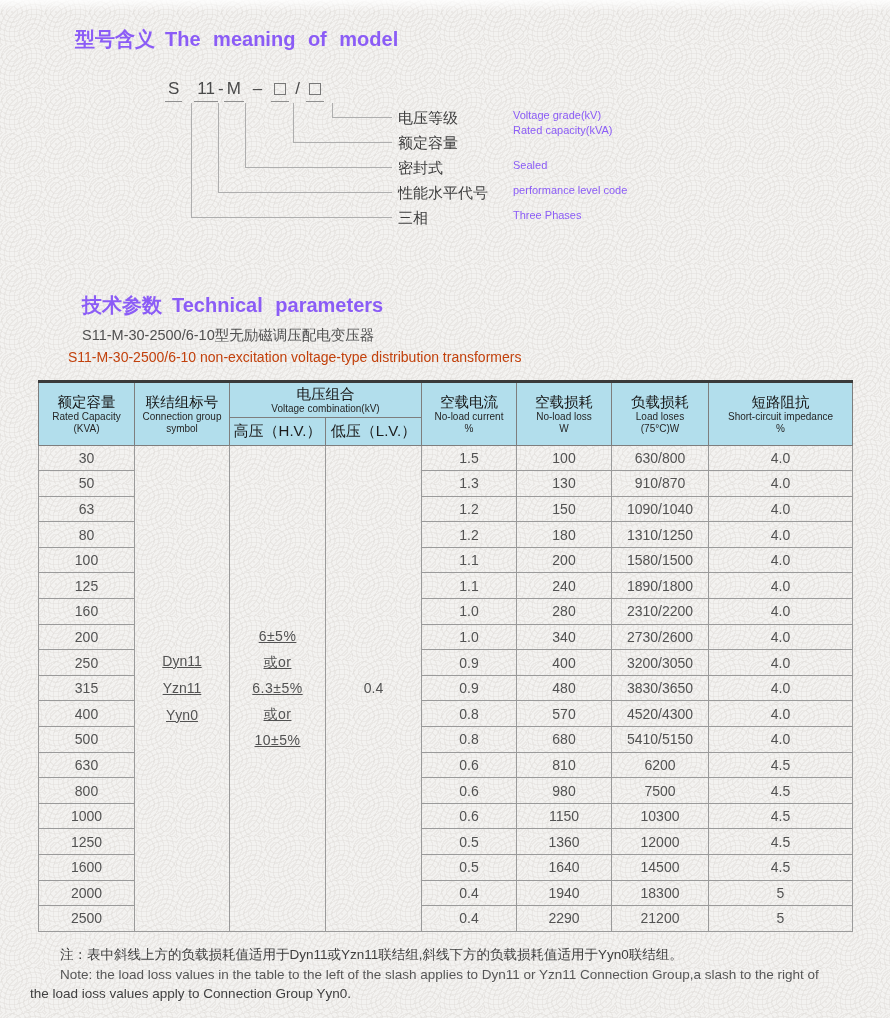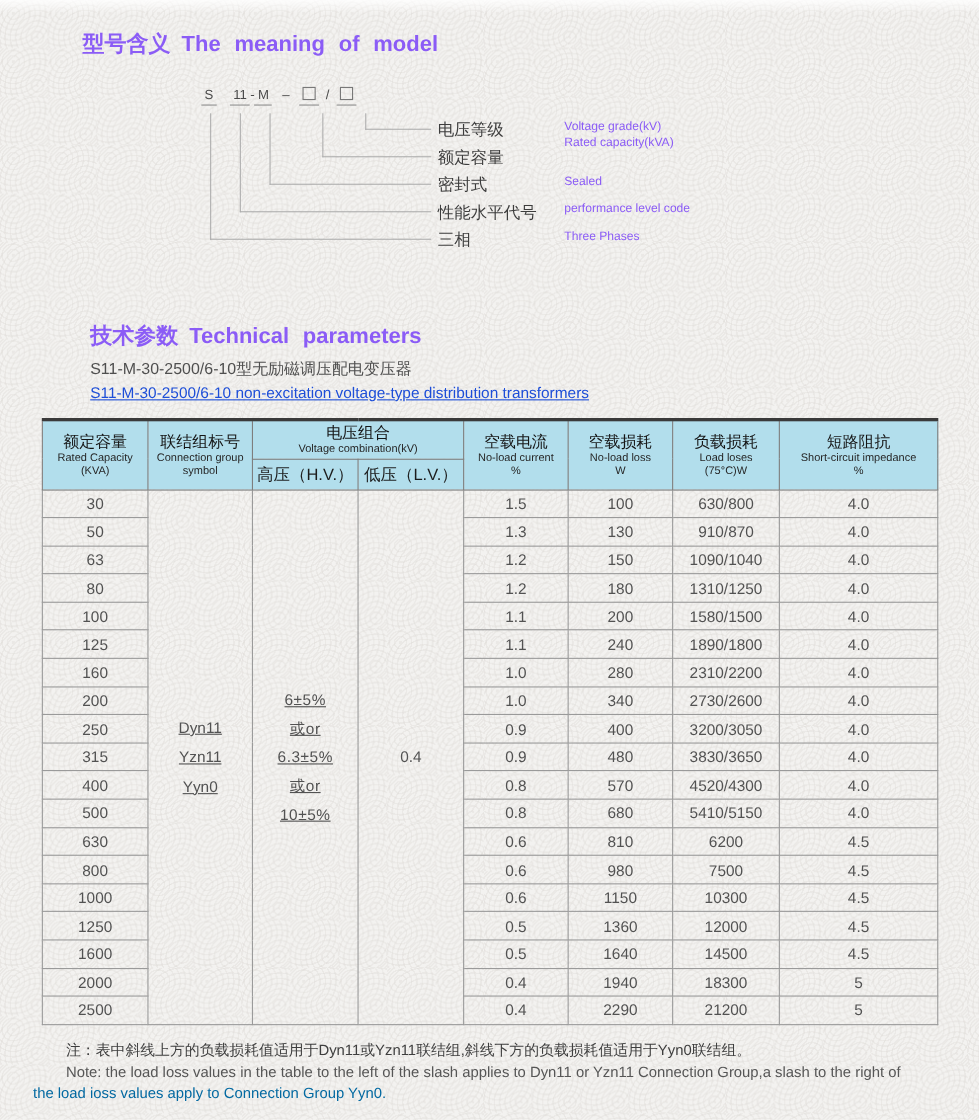--- a/index.html
+++ b/index.html
@@ -15,50 +15,50 @@
     background-size: 44px 44px;
   }
   .top-edge {
     position: absolute; left: 0; top: 0; width: 100%; height: 12px;
     background: linear-gradient(to bottom, rgba(255,255,255,0.85), rgba(255,255,255,0));
   }
   .sec-title { position: absolute; font-size: 20px; font-weight: bold; color: #8b5cf6; white-space: nowrap; }
   .sec-title .en-part { margin-left: 10px; word-spacing: 7px; }
 
   
-  .model-line { position: absolute; left: 183px; top: 79px; font-size: 12px; color: #4a4a4a; white-space: nowrap; }
+  .model-line { position: absolute; left: 165px; top: 79px; font-size: 17px; color: #4a4a4a; white-space: nowrap; }
   .useg { display: inline-block; border-bottom: 1px solid #8f8f8f; padding: 0 3px 2px; text-align: center; }
   .msep { display: inline-block; color: #4a4a4a; }
   .mbox { display: inline-block; width: 12px; height: 12px; border: 1px solid #787878; vertical-align: -1px; }
   .lead { position: absolute; border-left: 1px solid #aeaeae; border-bottom: 1px solid #aeaeae; }
   .dlabel-zh { position: absolute; left: 398px; font-size: 15px; color: #3d3d3d; white-space: nowrap; }
   .dlabel-en { position: absolute; left: 513px; font-size: 11px; color: #8b5cf6; white-space: nowrap; }
 
   .subtitle-zh { position: absolute; left: 82px; top: 326px; font-size: 14.5px; color: #4f4f4f; }
-  .subtitle-en { position: absolute; left: 82px; top: 349px; font-size: 14px; color: #1d4ed8; text-decoration: underline; }
+  .subtitle-en { position: absolute; left: 68px; top: 349px; font-size: 14px; color: #c2410c; }
 
   
   .tbl-wrap { position: absolute; left: 38px; top: 380px; }
   table { border-collapse: collapse; table-layout: fixed; width: 814px; border: 1px solid #767676; border-top: 3px solid #3a3a3a; }
   thead th { background: #b2deec; border: 1px solid #7e7e7e; vertical-align: middle; padding: 2px 0; font-weight: normal; }
   .h-zh { font-size: 14.5px; color: #151515; line-height: 18px; }
   .h-en { font-size: 10px; color: #262626; line-height: 11.5px; }
   .h-sub { font-size: 15px; color: #1c1c1c; }
   tr.h-row1 { height: 34px; }
   tr.h-row2 { height: 28px; }
   tbody td { border: 1px solid #9a9a9a; text-align: center; vertical-align: middle; font-size: 14px; color: #525252; height: 25.6px; padding: 0; }
   .stack span { display: block; text-decoration: underline; }
   .lh26 span { line-height: 26px; letter-spacing: 0.5px; }
   .lh27 span { line-height: 27px; }
 
   
   .note { position: absolute; white-space: nowrap; }
   .note-zh { left: 60px; top: 946px; font-size: 13.5px; color: #3e3e3e; }
   .note-en1 { left: 60px; top: 967px; font-size: 13.5px; color: #565656; }
-  .note-en2 { left: 30px; top: 986px; font-size: 13.5px; color: #0369a1; text-align: center; }
+  .note-en2 { left: 30px; top: 986px; font-size: 13.5px; color: #404040; text-align: center; }
 </style>
 </head>
 <body>
 
 <div class="top-edge"></div>
 
 <h2 class="sec-title" style="left:75px; top:26px;"><span>型号含义</span><span class="en-part">The meaning of model</span></h2>
 
 <div class="model-line"><span class="useg">S</span><span class="msep" style="width:12px;"></span><span class="useg">11</span><span class="msep">-</span><span class="useg">M</span><span class="msep" style="margin:0 9px;">–</span><span class="useg"><span class="mbox"></span></span><span class="msep" style="margin:0 6px;">/</span><span class="useg"><span class="mbox"></span></span></div>
 

